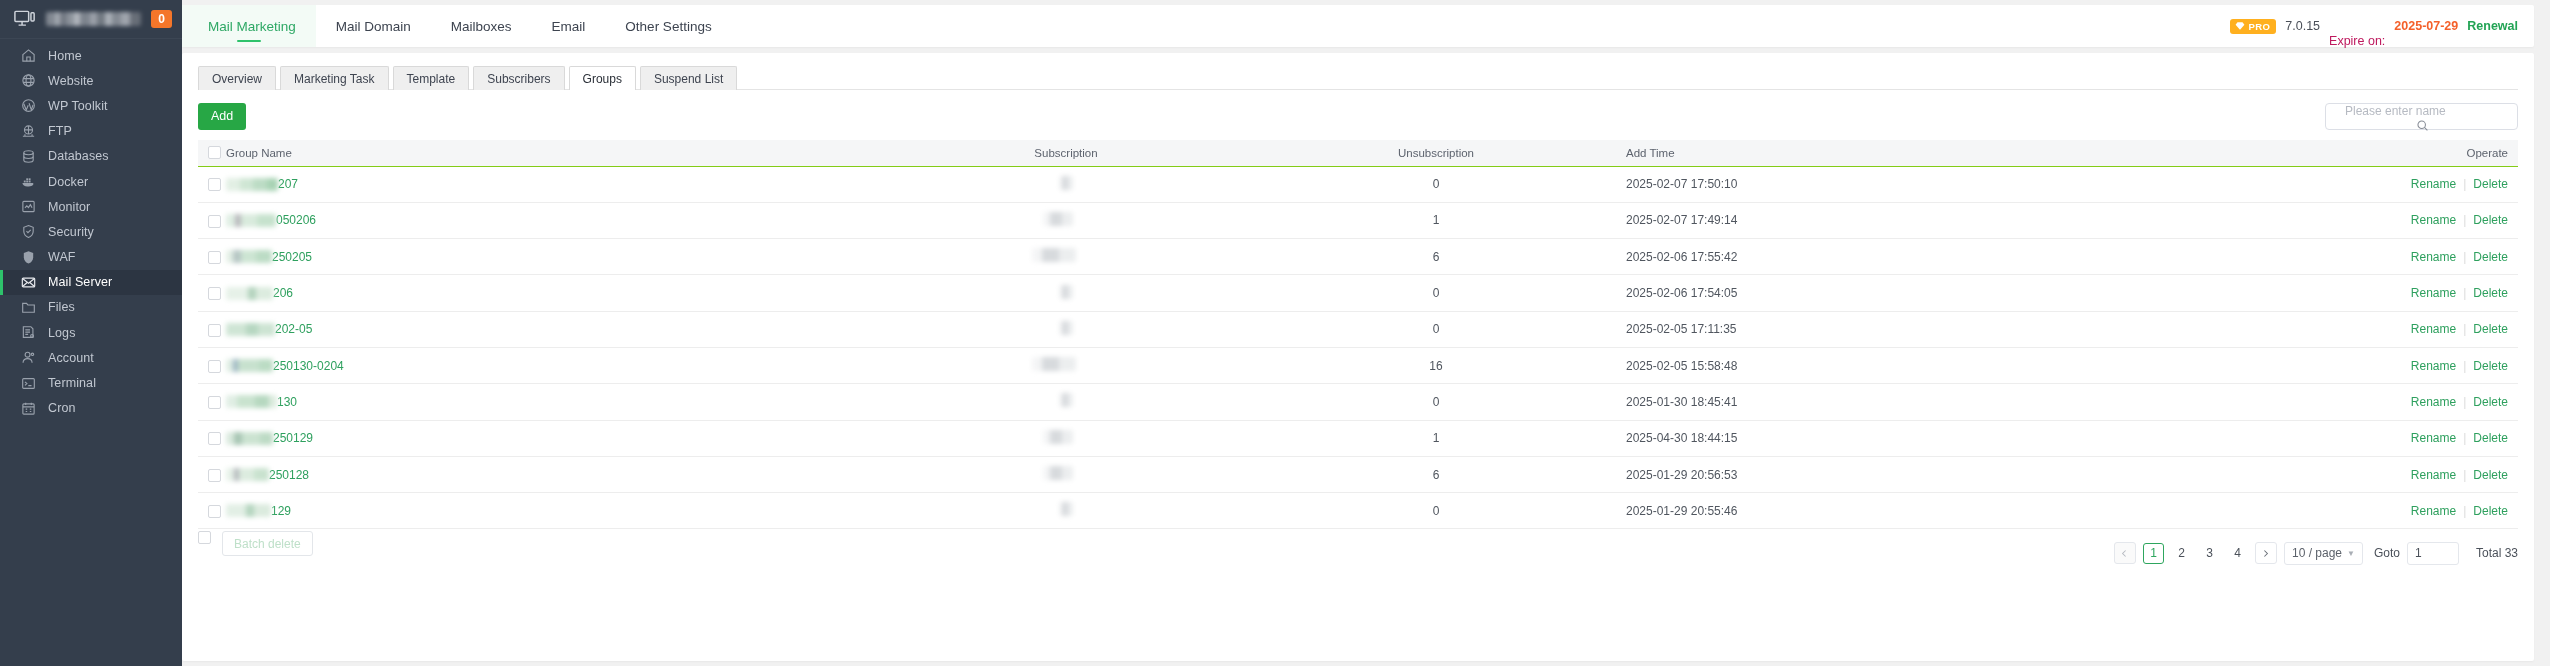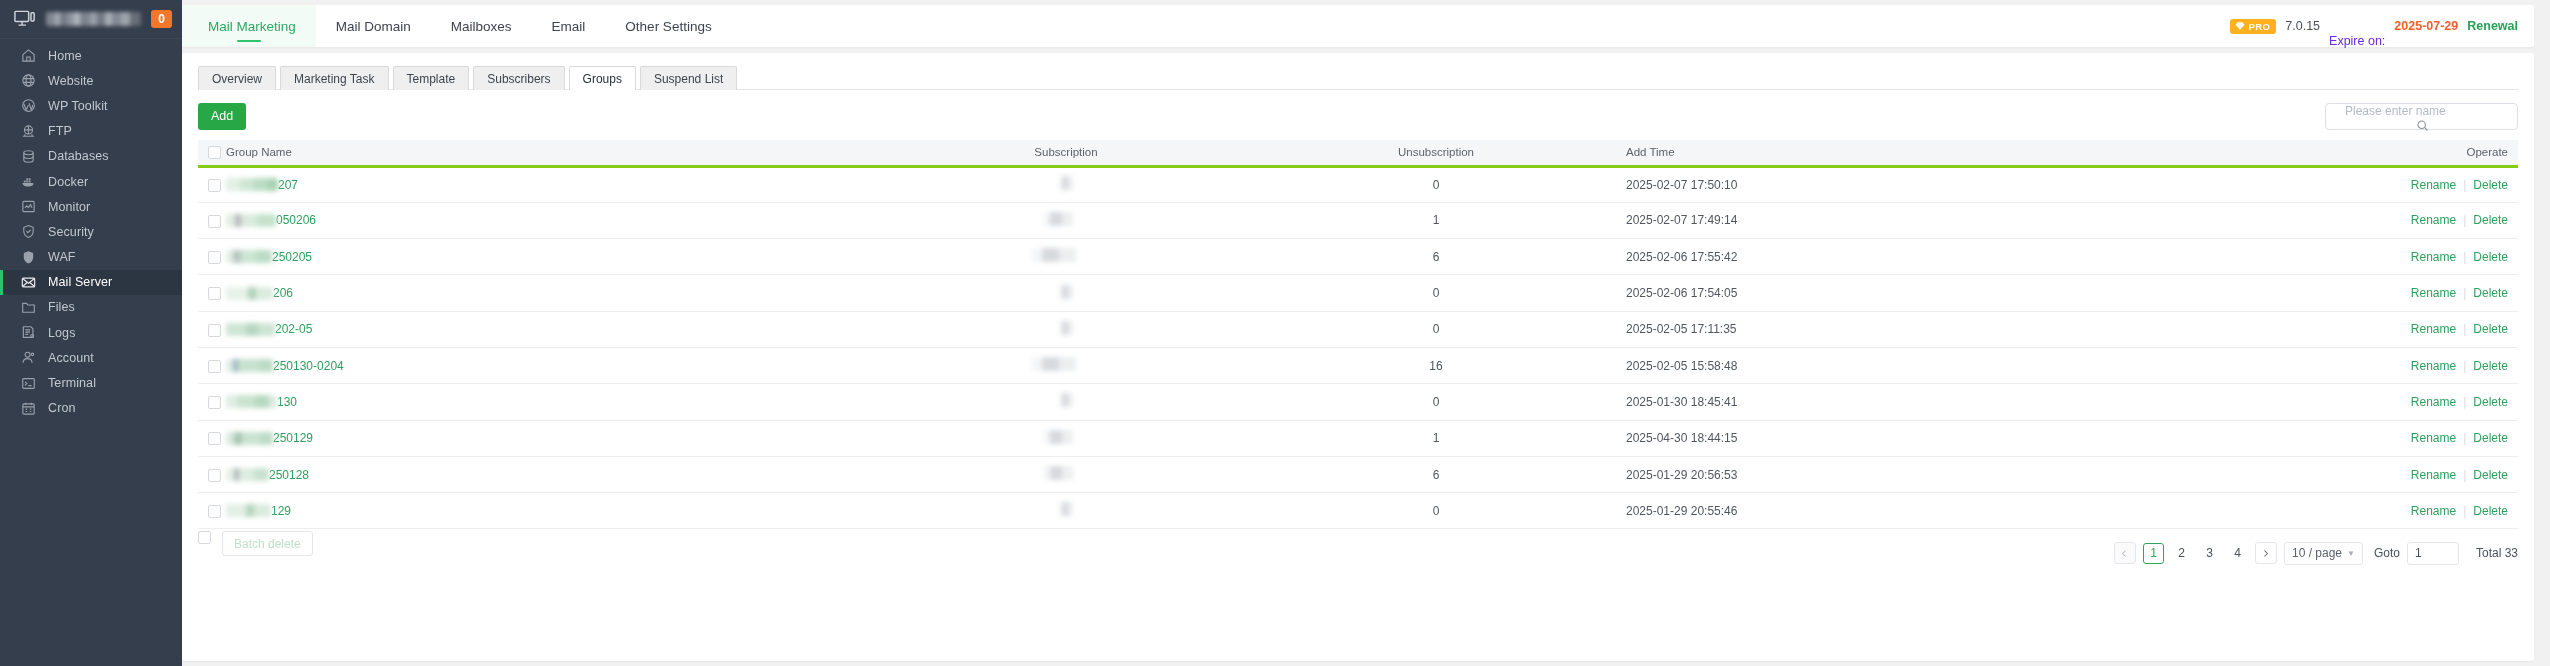--- a/index.html
+++ b/index.html
@@ -80,21 +80,21 @@
     margin-left:auto; display:flex; align-items:center;
     gap:9px; padding-right:16px; font-size:12.5px; color:#4a4f58;
   }
   .pro-badge{
     background:#ffb01f; color:#fff; font-size:9.5px; font-weight:bold;
     border-radius:3px; padding:2px 6px 2px 5px; display:flex;
     align-items:center; gap:3px; letter-spacing:.4px;
   }
   .pro-badge svg{ width:10px; height:10px; }
   .ver{ color:#4a4f58; }
-  .expire-label{ color:#6d28d9;margin-top:30px; }
+  .expire-label{ color:#be185d;margin-top:30px; }
   .expire-date{ color:#f4602a; font-weight:bold; }
   .renewal{ color:#23a455; font-weight:bold; cursor:pointer; }
 
   .panel{
     margin-top:6px; background:#fff; border-radius:2px;
     height:608px; padding:11px 16px 10px 16px; position:relative;
     box-shadow:0 1px 2px rgba(0,0,0,.04);
   }
 
   
@@ -129,21 +129,21 @@
     font-family:inherit; background:transparent;
   }
   .search input::placeholder{ color:#b6bac2; }
   .search .mag{ width:13px; height:13px; color:#878c96; flex:0 0 auto; }
 
   
   table{ width:100%; border-collapse:collapse; margin-top:10px; table-layout:fixed; }
   thead th{
     background:#f5f6f7; height:26px; font-size:11.5px; font-weight:normal;
     color:#5d636e; text-align:left; padding:0 0 0 0;
-    border-bottom:3px solid #84cc16;
+    border-bottom:1px solid #84cc16;
   }
   tbody td{
     height:36.3px; font-size:12px; color:#50565f;
     border-bottom:1px solid #ededed; text-align:left;
   }
   .c-check{ width:28px; padding-left:10px; }
   .c-name{ width:660px; }
   .c-sub{ width:360px; text-align:center !important; }
   .c-unsub{ width:380px; text-align:center !important; }
   .c-time{ width:520px; }

